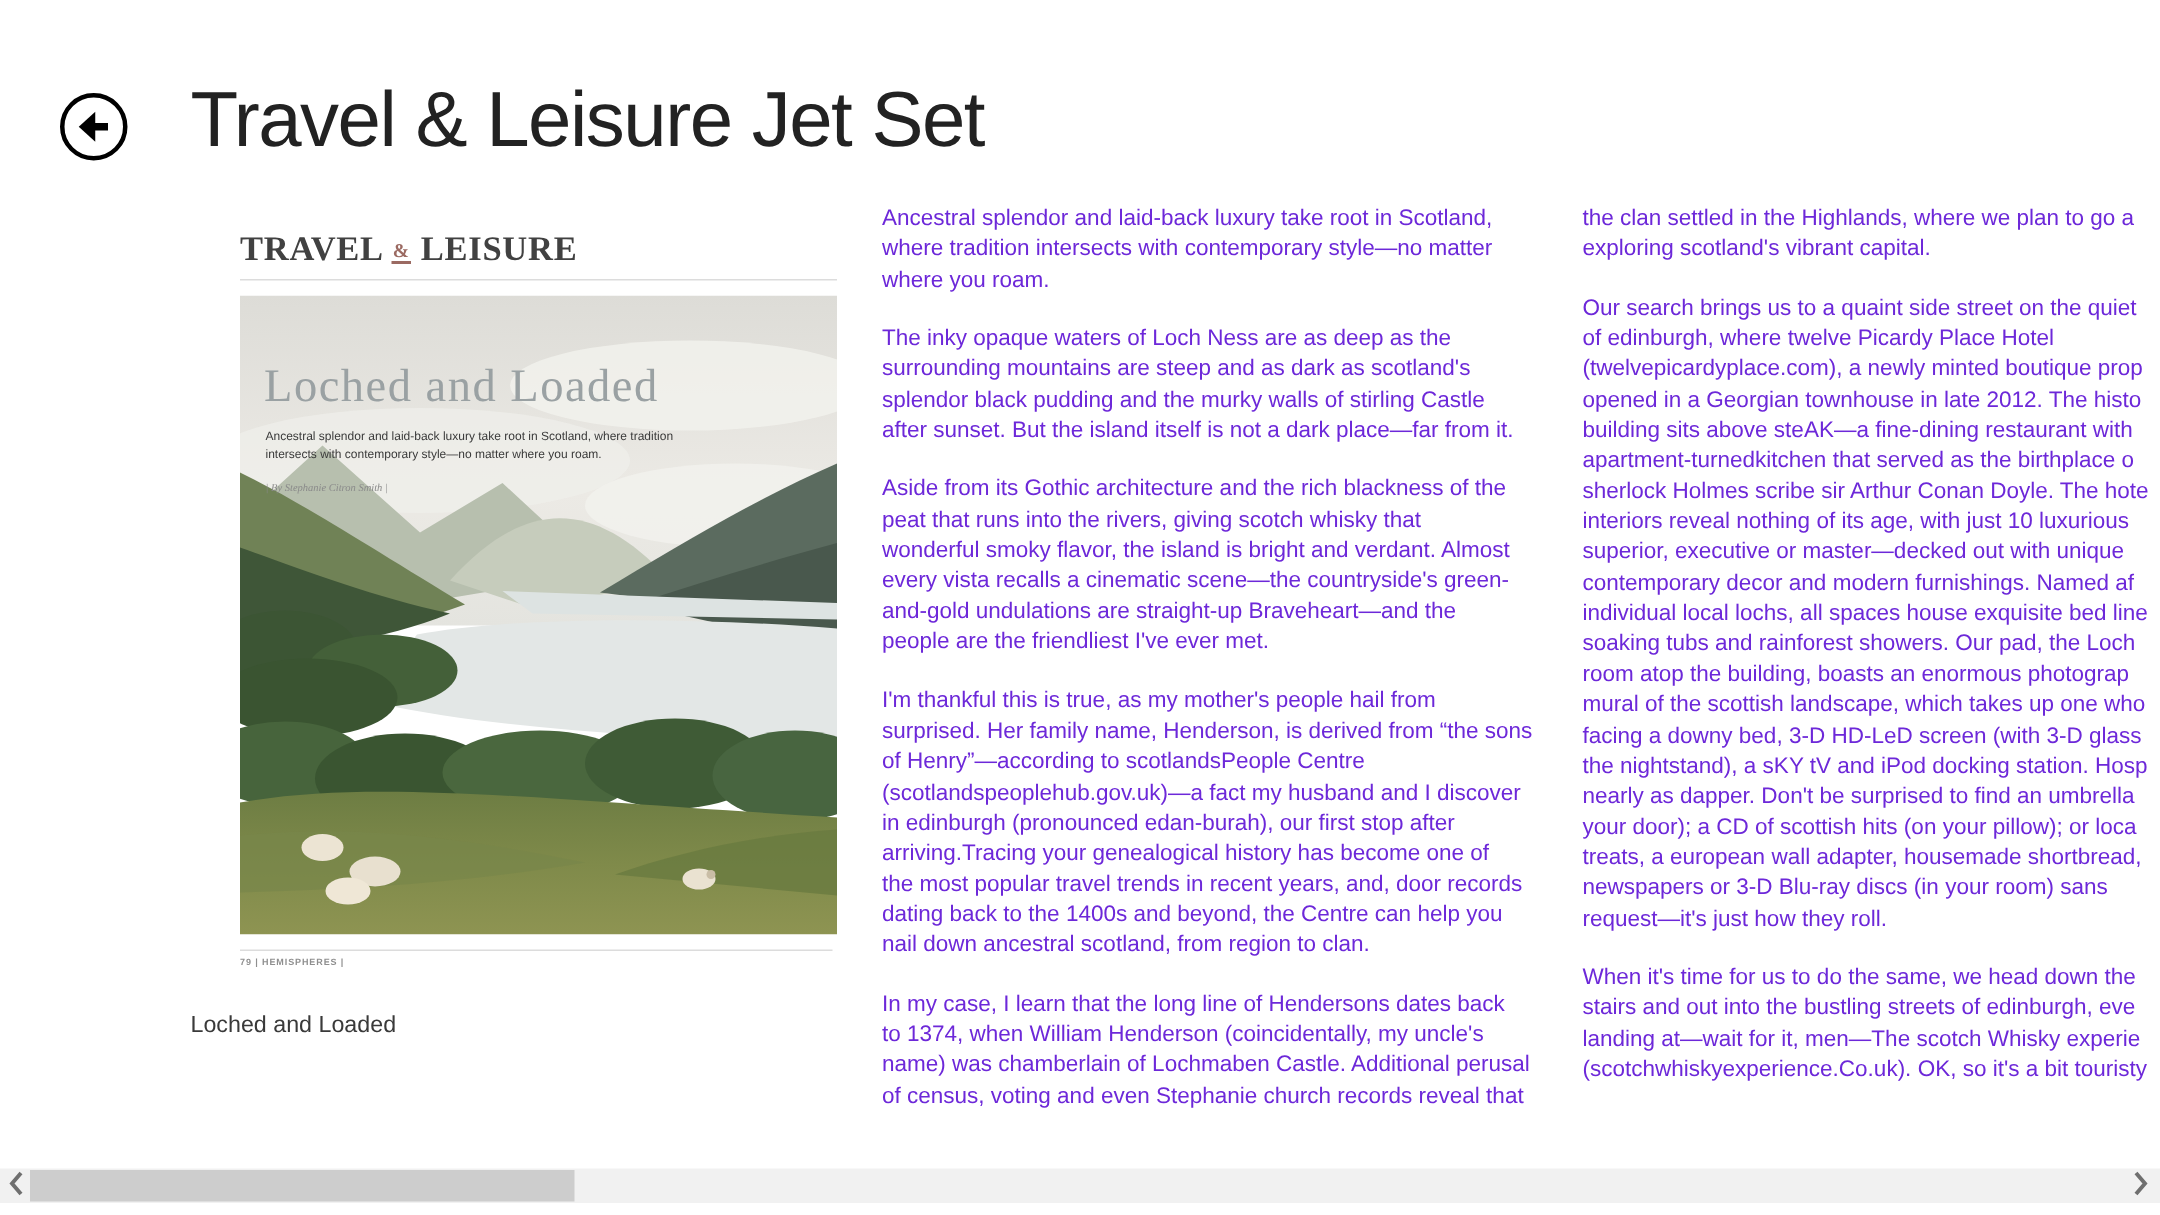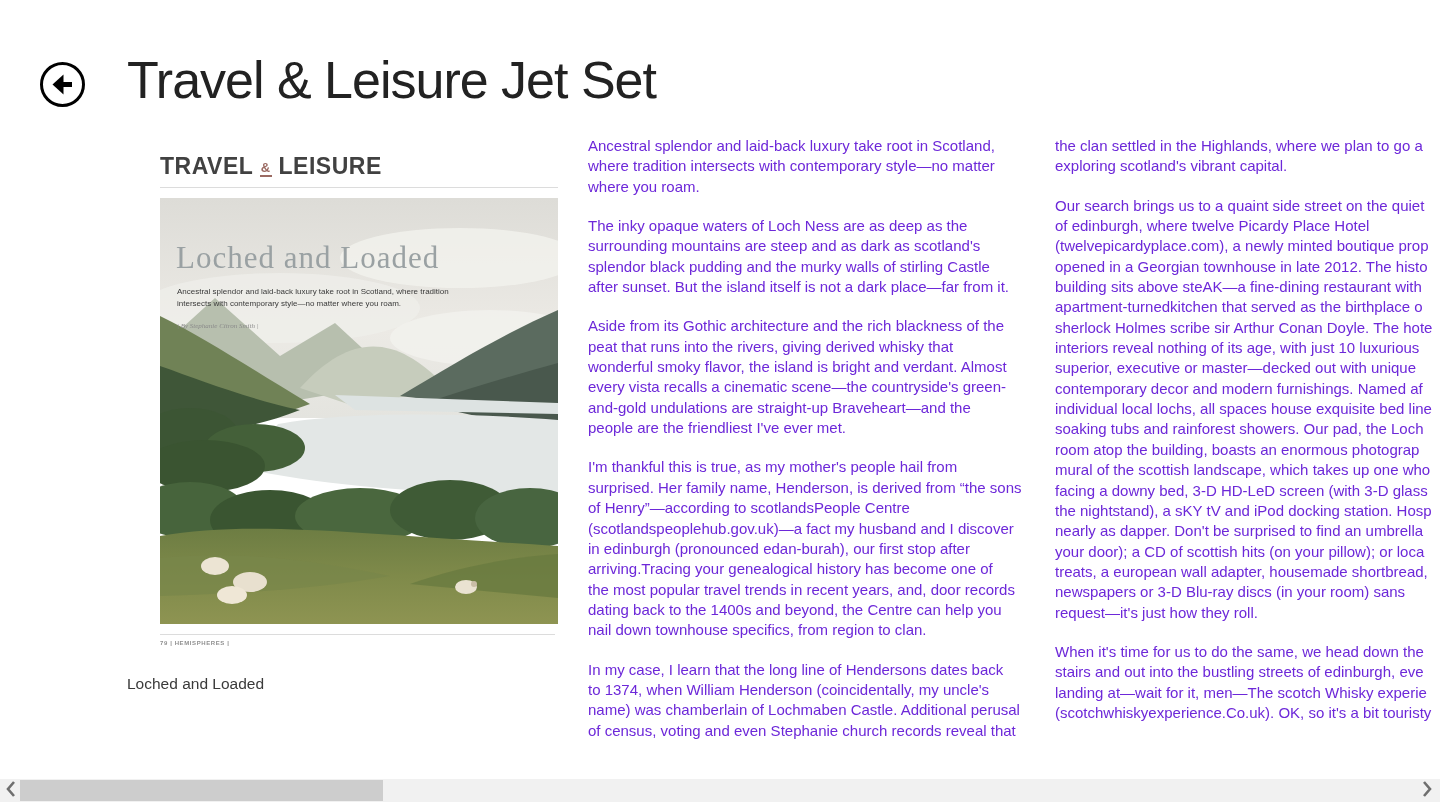--- a/index.html
+++ b/index.html
@@ -7,21 +7,21 @@
        font-family:"Liberation Sans",sans-serif;color:#4d4d4d;}
 
   
   .back-btn{position:absolute;left:39px;top:61px;width:47px;height:47px;border:none;
             background:transparent;padding:0;cursor:pointer;}
   .page-title{position:absolute;left:127px;top:48px;margin:0;font-size:52px;line-height:64px;
               font-weight:300;color:#222;letter-spacing:-1px;white-space:nowrap;}
 
   
   .magazine{position:absolute;left:160px;top:153px;width:398px;}
-  .masthead{font-weight:bold;font-size:23px;letter-spacing:.5px;color:#414141;white-space:nowrap;}
+  .masthead{font-weight:bold;font-size:23px;letter-spacing:.5px;color:#414141;white-space:nowrap;font-family:Liberation Serif, serif;}
   .masthead .amp{font-size:13px;color:#9b6a62;border-bottom:2px solid #9b6a62;
                  padding:0 1px;vertical-align:2px;}
   .masthead-rule{margin-top:7px;height:1px;background:#dcdcdc;width:398px;}
   .cover-svg{display:block;margin-top:10px;width:398px;height:426px;}
   .page-bottom-rule{margin-top:10px;height:1px;background:#dcdcdc;width:395px;}
   .page-footer{margin-top:5px;font-size:6px;letter-spacing:.6px;color:#8f8f8f;
                font-weight:bold;white-space:nowrap;}
   .caption{position:absolute;left:127px;top:675px;font-size:15.5px;color:#3a3a3a;}
 
   
@@ -136,36 +136,36 @@
           <div class="ln">where you roam.</div>
         </div>
         <div class="para">
           <div class="ln">The inky opaque waters of Loch Ness are as deep as the</div>
           <div class="ln">surrounding mountains are steep and as dark as scotland's</div>
           <div class="ln">splendor black pudding and the murky walls of stirling Castle</div>
           <div class="ln">after sunset. But the island itself is not a dark place—far from it.</div>
         </div>
         <div class="para">
           <div class="ln">Aside from its Gothic architecture and the rich blackness of the</div>
-          <div class="ln">peat that runs into the rivers, giving derived whisky that</div>
+          <div class="ln">peat that runs into the rivers, giving scotch whisky that</div>
           <div class="ln">wonderful smoky flavor, the island is bright and verdant. Almost</div>
           <div class="ln">every vista recalls a cinematic scene—the countryside's green-</div>
           <div class="ln">and-gold undulations are straight-up Braveheart—and the</div>
           <div class="ln">people are the friendliest I've ever met.</div>
         </div>
         <div class="para">
           <div class="ln">I'm thankful this is true, as my mother's people hail from</div>
           <div class="ln">surprised. Her family name, Henderson, is derived from “the sons</div>
           <div class="ln">of Henry”—according to scotlandsPeople Centre</div>
           <div class="ln">(scotlandspeoplehub.gov.uk)—a fact my husband and I discover</div>
           <div class="ln">in edinburgh (pronounced edan-burah), our first stop after</div>
           <div class="ln">arriving.Tracing your genealogical history has become one of</div>
           <div class="ln">the most popular travel trends in recent years, and, door records</div>
           <div class="ln">dating back to the 1400s and beyond, the Centre can help you</div>
-          <div class="ln">nail down townhouse specifics, from region to clan.</div>
+          <div class="ln">nail down ancestral scotland, from region to clan.</div>
         </div>
         <div class="para">
           <div class="ln">In my case, I learn that the long line of Hendersons dates back</div>
           <div class="ln">to 1374, when William Henderson (coincidentally, my uncle's</div>
           <div class="ln">name) was chamberlain of Lochmaben Castle. Additional perusal</div>
           <div class="ln">of census, voting and even Stephanie church records reveal that</div>
         </div>
       </div>
     <div class="article-col col-2">
         <div class="para">

